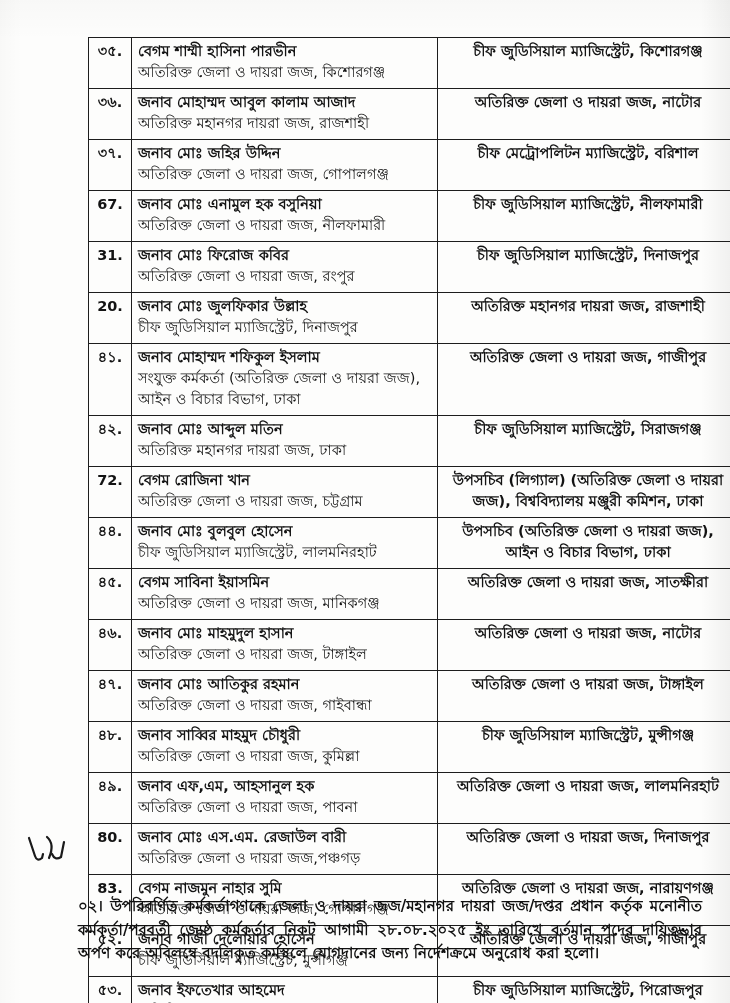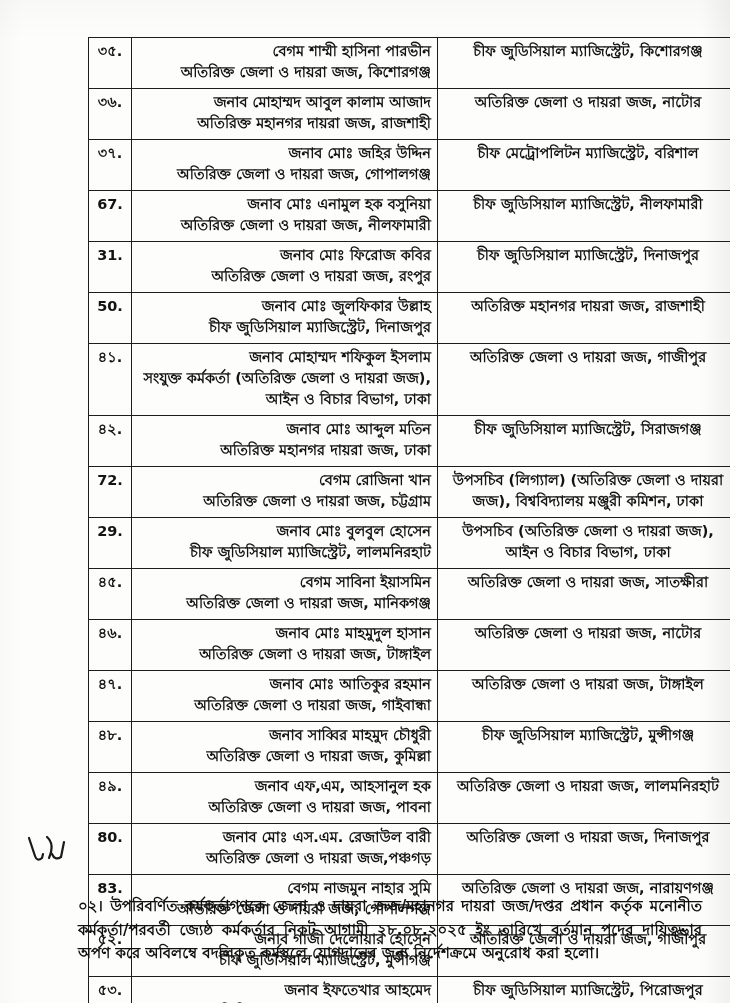--- a/index.html
+++ b/index.html
@@ -21,24 +21,24 @@
   }
   table.transfer td{
     border:1.4px solid #1d1d1d;
     vertical-align:top;
     padding:3px 6px 5px 6px;
     font-size:14.5px;line-height:21px;
     font-weight:600;
     word-break:break-word;
   }
   td.c-sl{width:30px;text-align:center;padding-left:2px;padding-right:2px;font-weight:700;}
-  td.c-officer{width:293px;text-align:right;}
+  td.c-officer{width:293px;}
   td.c-new{width:288px;text-align:center;}
   .officer-name{font-weight:700;display:block;}
-  .officer-post{font-weight:700;display:block;}
+  .officer-post{font-weight:400;display:block;}
   .para{
     position:absolute;left:78px;top:895px;width:624px;
     font-size:15px;line-height:23.5px;font-weight:600;
     text-align:justify;color:#101010;
   }
   .scribble{
     position:absolute;left:22px;top:832px;width:52px;height:42px;
   }
   .scribble svg{width:100%;height:100%;}
 </style>
@@ -88,21 +88,21 @@
     <tr>
       <td class="c-sl">31.</td>
       <td class="c-officer">
         <span class="officer-name">জনাব মোঃ ফিরোজ কবির</span>
         <span class="officer-post">অতিরিক্ত জেলা ও দায়রা জজ, রংপুর</span>
       </td>
       <td class="c-new">চীফ জুডিসিয়াল ম্যাজিস্ট্রেট, দিনাজপুর</td>
     </tr>
 
     <tr>
-      <td class="c-sl">50.</td>
+      <td class="c-sl">20.</td>
       <td class="c-officer">
         <span class="officer-name">জনাব মোঃ জুলফিকার উল্লাহ</span>
         <span class="officer-post">চীফ জুডিসিয়াল ম্যাজিস্ট্রেট, দিনাজপুর</span>
       </td>
       <td class="c-new">অতিরিক্ত মহানগর দায়রা জজ, রাজশাহী</td>
     </tr>
 
     <tr>
       <td class="c-sl">৪১.</td>
       <td class="c-officer">
@@ -124,21 +124,21 @@
     <tr>
       <td class="c-sl">72.</td>
       <td class="c-officer">
         <span class="officer-name">বেগম রোজিনা খান</span>
         <span class="officer-post">অতিরিক্ত জেলা ও দায়রা জজ, চট্টগ্রাম</span>
       </td>
       <td class="c-new">উপসচিব (লিগ্যাল) (অতিরিক্ত জেলা ও দায়রা জজ), বিশ্ববিদ্যালয় মঞ্জুরী কমিশন, ঢাকা</td>
     </tr>
 
     <tr>
-      <td class="c-sl">29.</td>
+      <td class="c-sl">৪৪.</td>
       <td class="c-officer">
         <span class="officer-name">জনাব মোঃ বুলবুল হোসেন</span>
         <span class="officer-post">চীফ জুডিসিয়াল ম্যাজিস্ট্রেট, লালমনিরহাট</span>
       </td>
       <td class="c-new">উপসচিব (অতিরিক্ত জেলা ও দায়রা জজ), আইন ও বিচার বিভাগ, ঢাকা</td>
     </tr>
 
     <tr>
       <td class="c-sl">৪৫.</td>
       <td class="c-officer">

